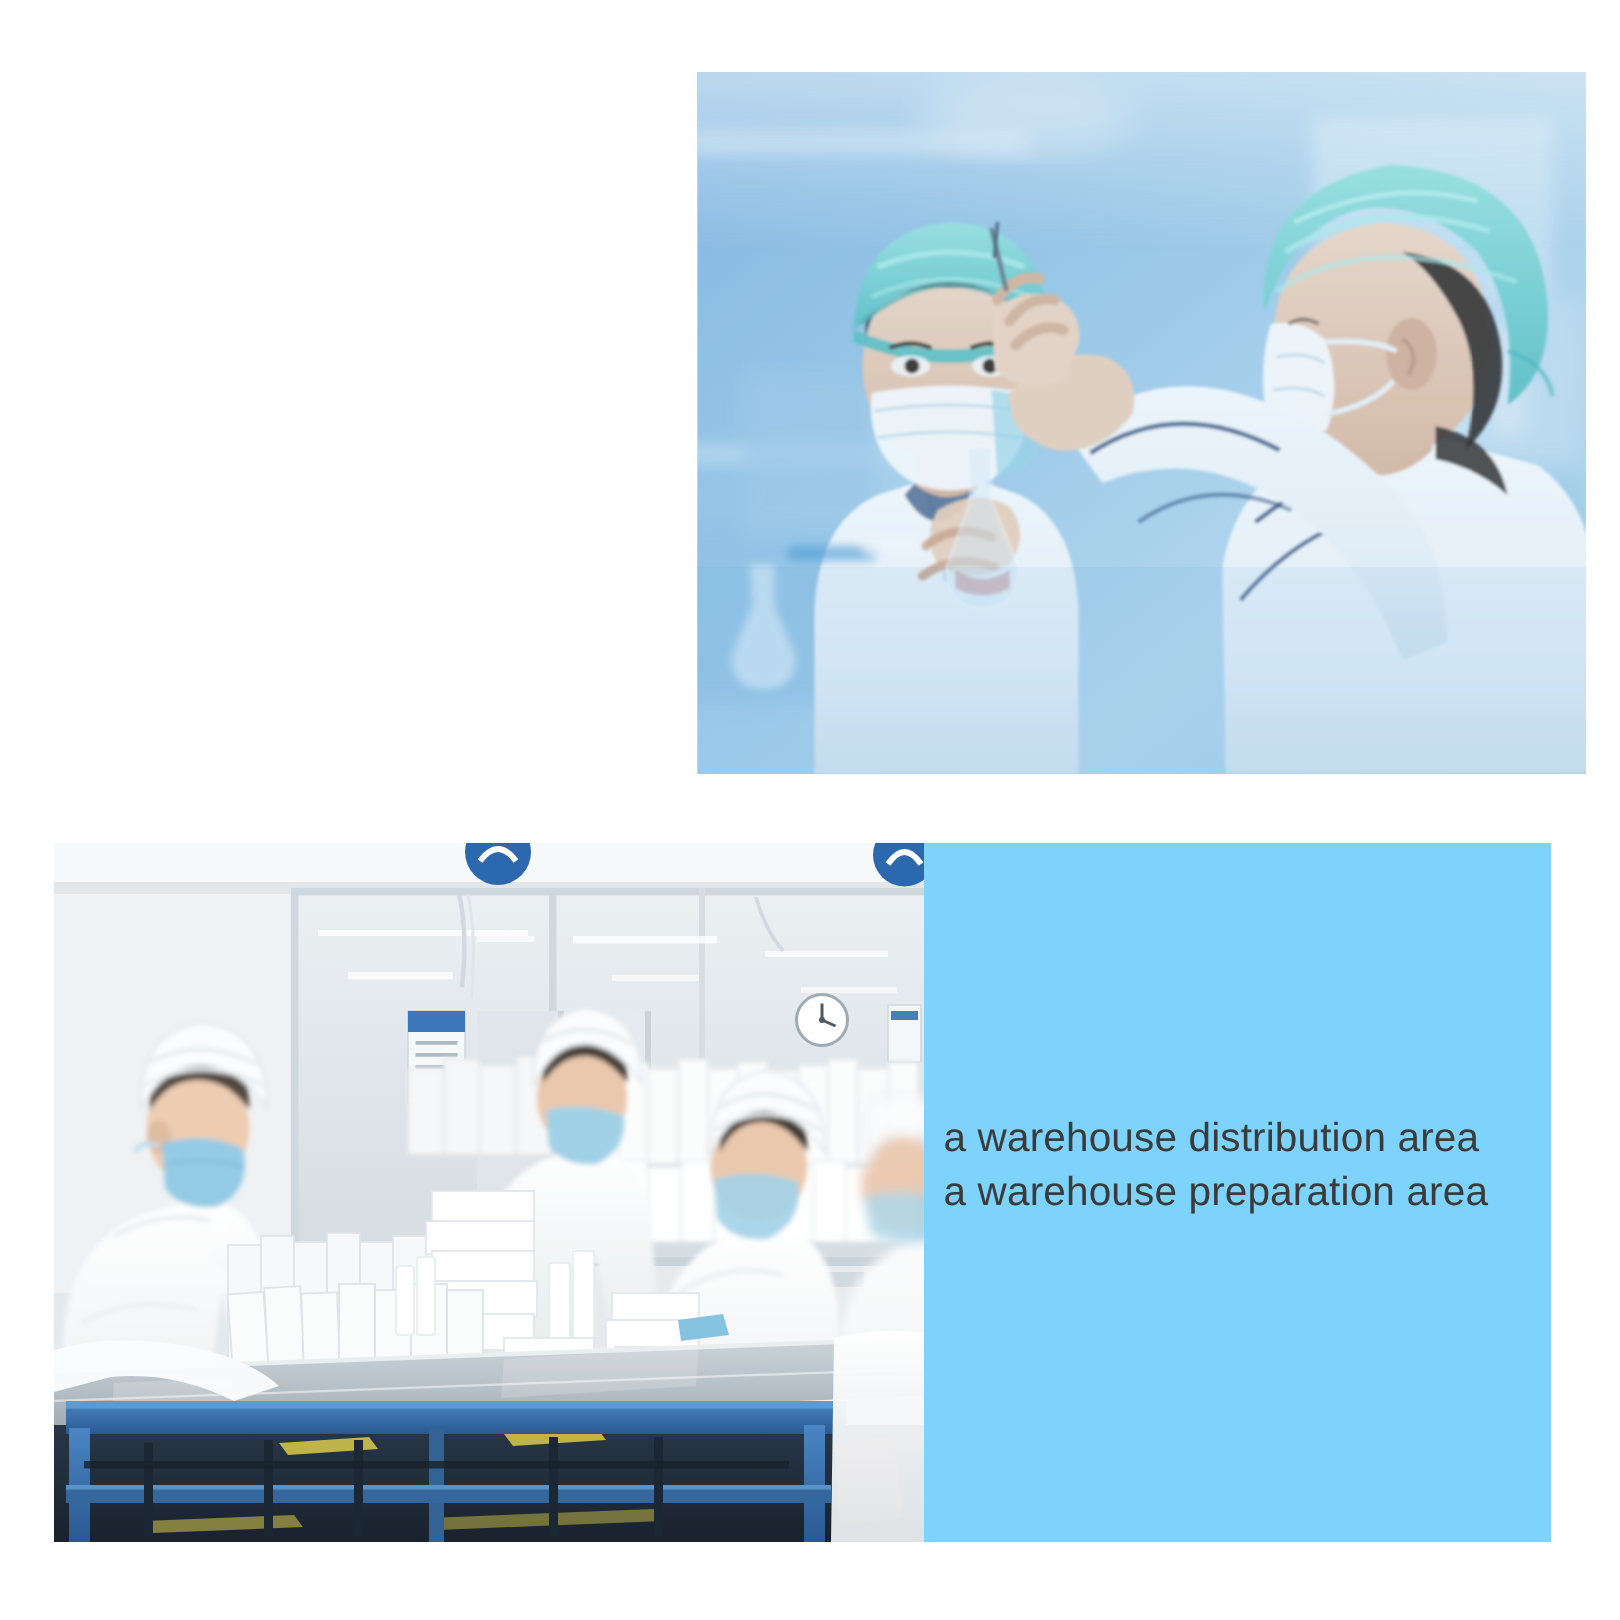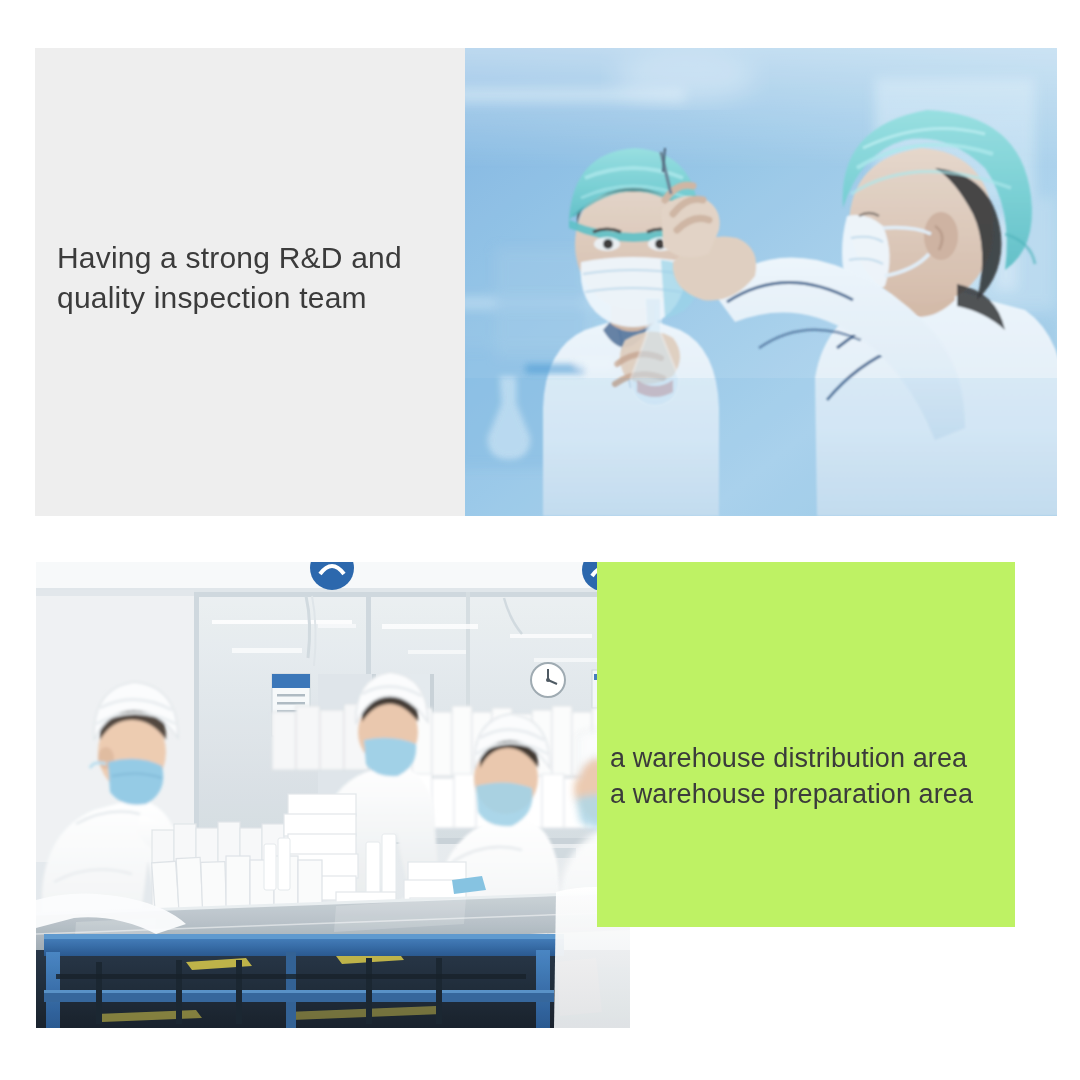--- a/index.html
+++ b/index.html
@@ -72,25 +72,25 @@
     position: absolute;
     left: 0;
     top: 0;
     width: 594px;
     height: 466px;
     overflow: hidden;
     background: #e7eaec;
   }
   .bottom-caption-panel {
     position: absolute;
-    left: 561px;
+    left: 580px;
     top: 0;
     width: 418px;
-    height: 365px;
-    background: #bef264;
+    height: 466px;
+    background: #7dd3fc;
   }
   .bottom-caption-text {
     position: absolute;
     left: 13px;
     top: 178px;
     width: 405px;
     color: #3b3b3b;
     font-size: 27px;
     line-height: 36px;
     letter-spacing: 0.1px;
@@ -101,24 +101,20 @@
   
   .photo-svg { display: block; width: 100%; height: 100%; }
 </style>
 </head>
 <body>
 
 <div class="page">
 
   <div class="section-top">
 
-    <div class="top-caption-panel">
-      <div class="top-caption-text">Having a strong R&amp;D and
-quality inspection team</div>
-    </div>
 
     <div class="top-photo">
       <svg class="photo-svg" viewBox="0 0 592 468" preserveAspectRatio="xMidYMid slice">
         <defs>
           <linearGradient id="labBg" x1="0" y1="0" x2="1" y2="1">
             <stop offset="0%" stop-color="#86b8e2"></stop>
             <stop offset="35%" stop-color="#9fcbe9"></stop>
             <stop offset="70%" stop-color="#bcdcf0"></stop>
             <stop offset="100%" stop-color="#a6cfe8"></stop>
           </linearGradient>

